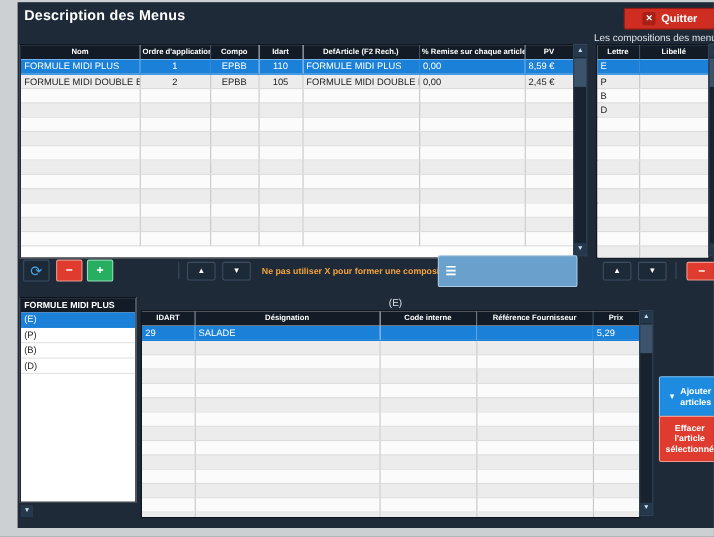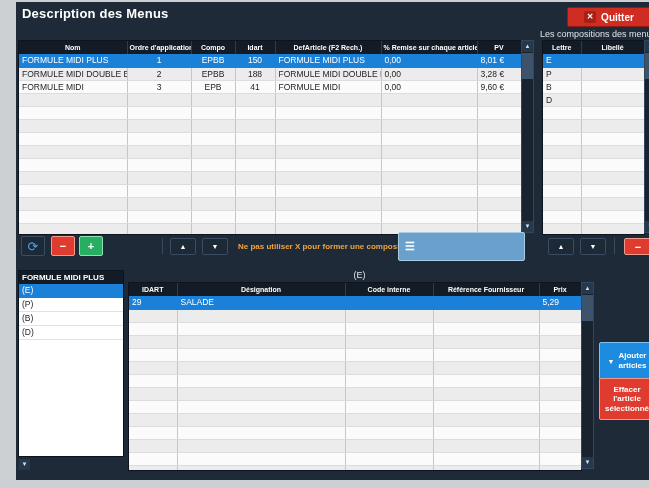--- a/index.html
+++ b/index.html
@@ -88,42 +88,33 @@
             <th>DefArticle (F2  Rech.)</th>
             <th>% Remise sur chaque article</th>
             <th>PV</th>
           </tr>
         </thead>
         <tbody>
           <tr class="sel">
             <td class="l">FORMULE MIDI PLUS</td>
             <td class="c">1</td>
             <td class="c">EPBB</td>
-            <td class="c">150</td>
+            <td class="c">110</td>
             <td class="l">FORMULE MIDI PLUS</td>
             <td class="r">0,00</td>
-            <td class="r">8,01 €</td>
+            <td class="r">8,59 €</td>
           </tr>
           <tr>
             <td class="l">FORMULE MIDI DOUBLE B</td>
             <td class="c">2</td>
             <td class="c">EPBB</td>
-            <td class="c">188</td>
+            <td class="c">105</td>
             <td class="l">FORMULE MIDI DOUBLE B</td>
             <td class="r">0,00</td>
-            <td class="r">3,28 €</td>
-          </tr>
-          <tr>
-            <td class="l">FORMULE MIDI</td>
-            <td class="c">3</td>
-            <td class="c">EPB</td>
-            <td class="c">41</td>
-            <td class="l">FORMULE MIDI</td>
-            <td class="r">0,00</td>
-            <td class="r">9,60 €</td>
+            <td class="r">2,45 €</td>
           </tr>
         <tr>
               <td></td>
               <td></td>
               <td></td>
               <td></td>
               <td></td>
               <td></td>
               <td></td>
             </tr>

